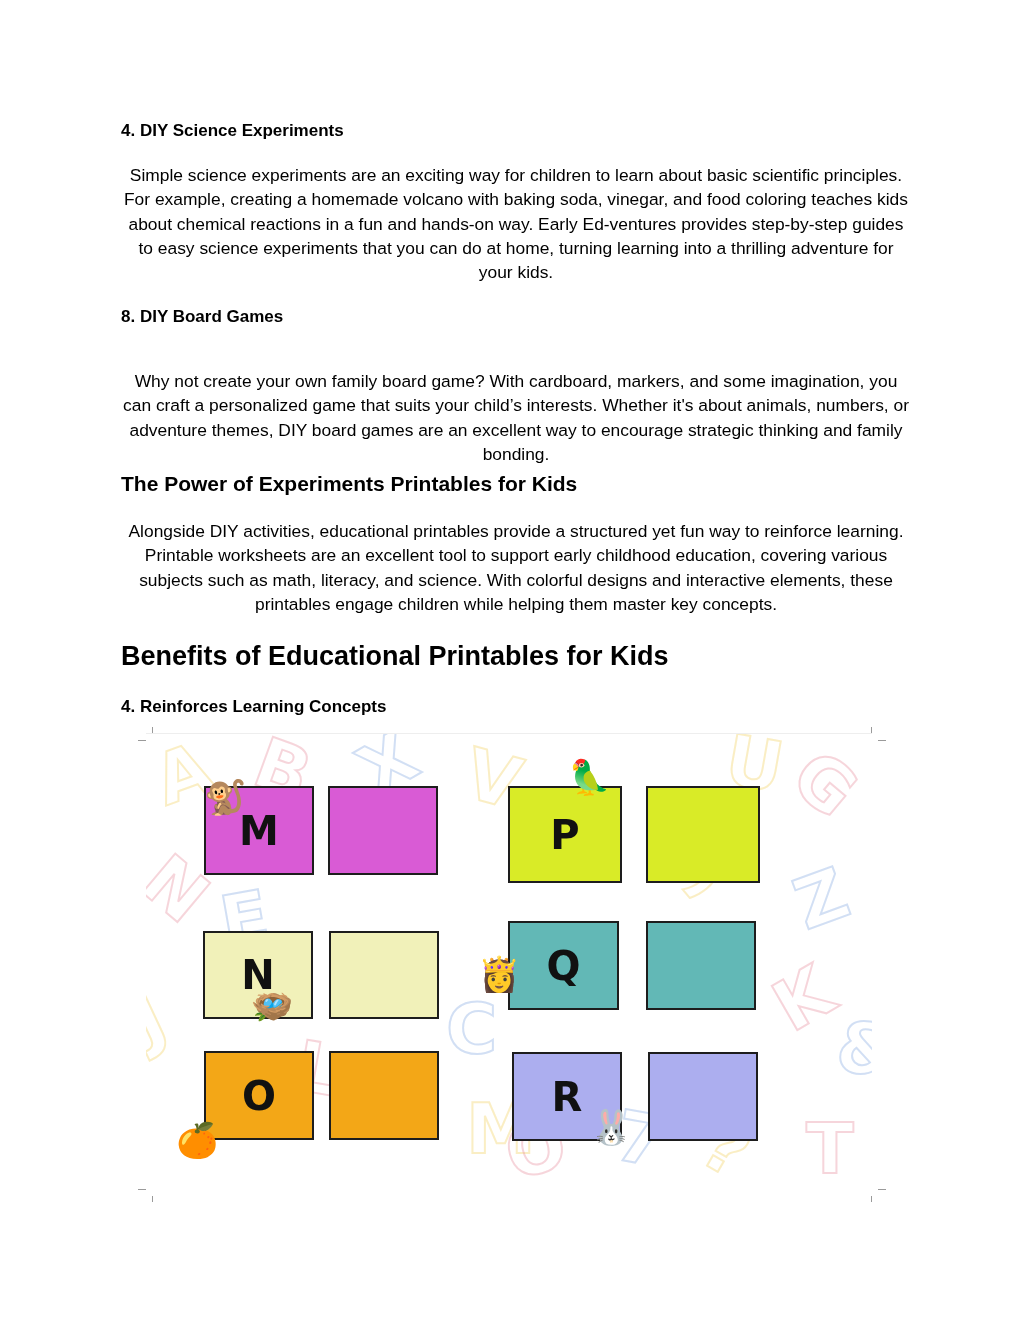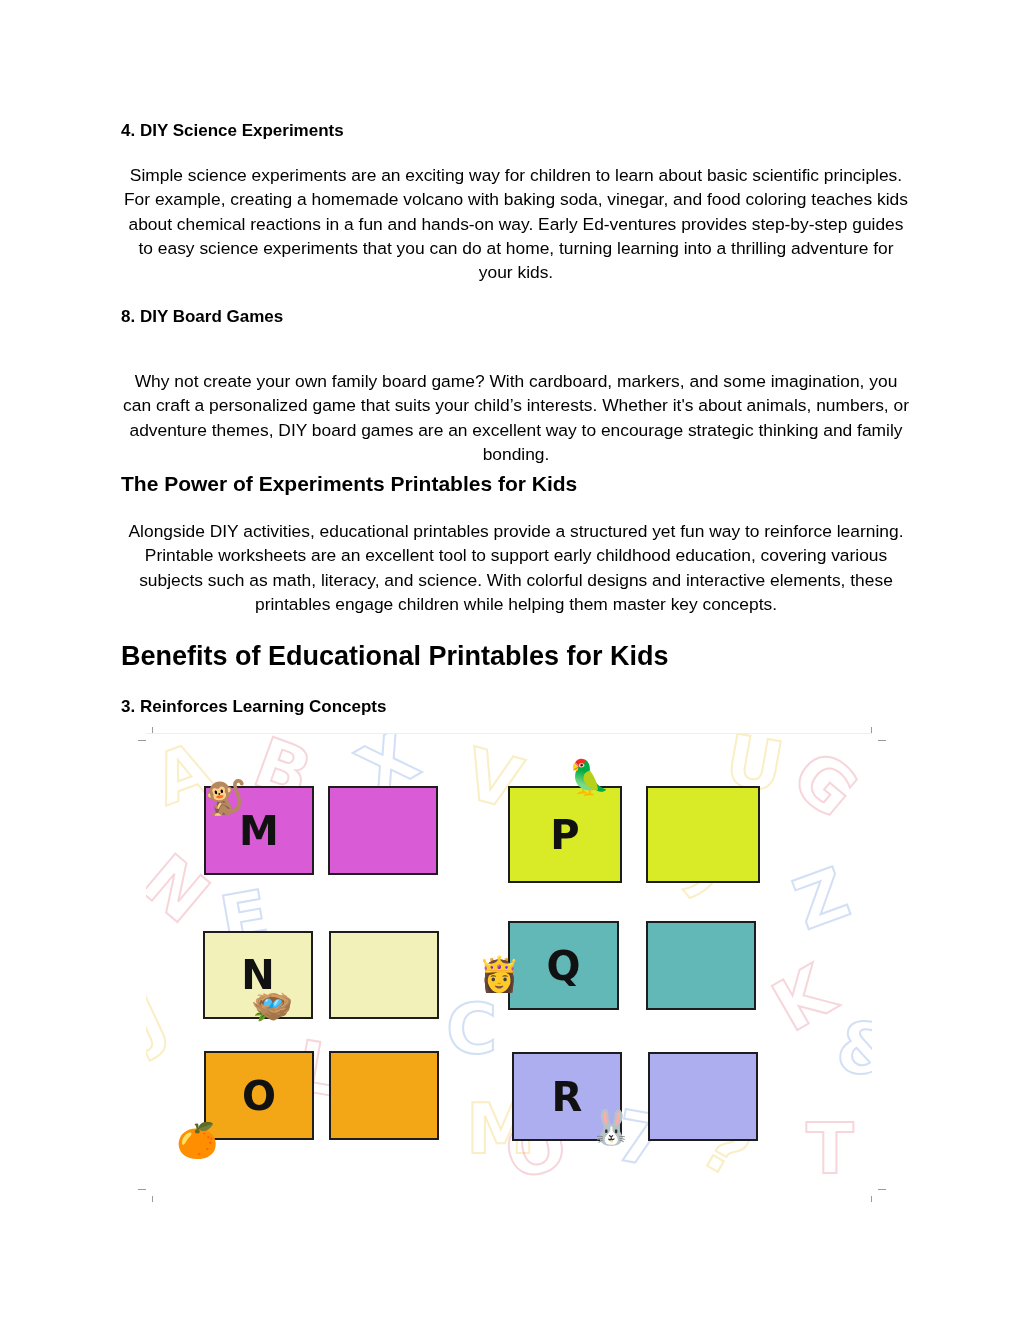--- a/index.html
+++ b/index.html
@@ -26,21 +26,21 @@
 <h4 class="h4" style="top:121px;">4. DIY Science Experiments</h4>
 <p class="para" style="top:163px;">Simple science experiments are an exciting way for children to learn about basic scientific principles. For example, creating a homemade volcano with baking soda, vinegar, and food coloring teaches kids about chemical reactions in a fun and hands-on way. Early Ed-ventures provides step-by-step guides to easy science experiments that you can do at home, turning learning into a thrilling adventure for your kids.</p>
 
 <h4 class="h4" style="top:307px;">8. DIY Board Games</h4>
 <p class="para" style="top:349px;margin-top:20px;">Why not create your own family board game? With cardboard, markers, and some imagination, you can craft a personalized game that suits your child’s interests. Whether it's about animals, numbers, or adventure themes, DIY board games are an excellent way to encourage strategic thinking and family bonding.</p>
 
 <h3 class="h3" style="top:472px;">The Power of Experiments Printables for Kids</h3>
 <p class="para" style="top:519px;">Alongside DIY activities, educational printables provide a structured yet fun way to reinforce learning. Printable worksheets are an excellent tool to support early childhood education, covering various subjects such as math, literacy, and science. With colorful designs and interactive elements, these printables engage children while helping them master key concepts.</p>
 
 <h2 class="h2" style="top:641px;">Benefits of Educational Printables for Kids</h2>
-<h4 class="h4" style="top:697px;">3. Reinforces Learning Concepts</h4>
+<h4 class="h4" style="top:697px;">4. Reinforces Learning Concepts</h4>
 
 <div class="crop-mark" style="left:138px;top:740px;width:8px;height:1px;"></div>
 <div class="crop-mark" style="left:152px;top:727px;width:1px;height:6px;"></div>
 <div class="crop-mark" style="left:878px;top:740px;width:8px;height:1px;"></div>
 <div class="crop-mark" style="left:871px;top:727px;width:1px;height:6px;"></div>
 <div class="crop-mark" style="left:138px;top:1189px;width:8px;height:1px;"></div>
 <div class="crop-mark" style="left:152px;top:1196px;width:1px;height:6px;"></div>
 <div class="crop-mark" style="left:878px;top:1189px;width:8px;height:1px;"></div>
 <div class="crop-mark" style="left:871px;top:1196px;width:1px;height:6px;"></div>
 

